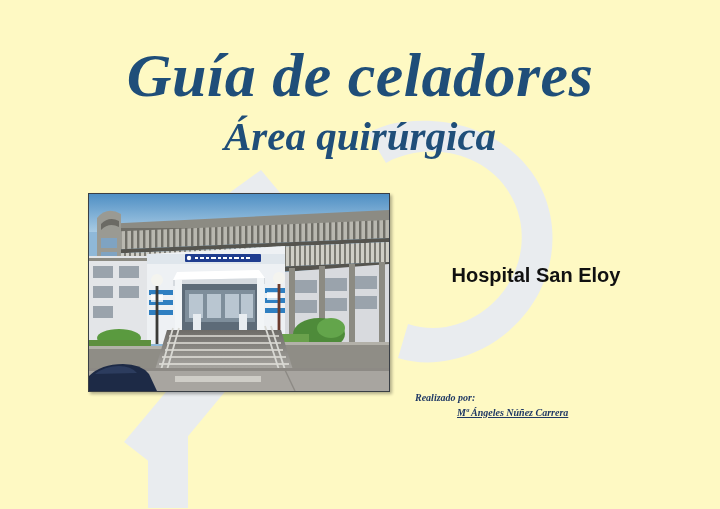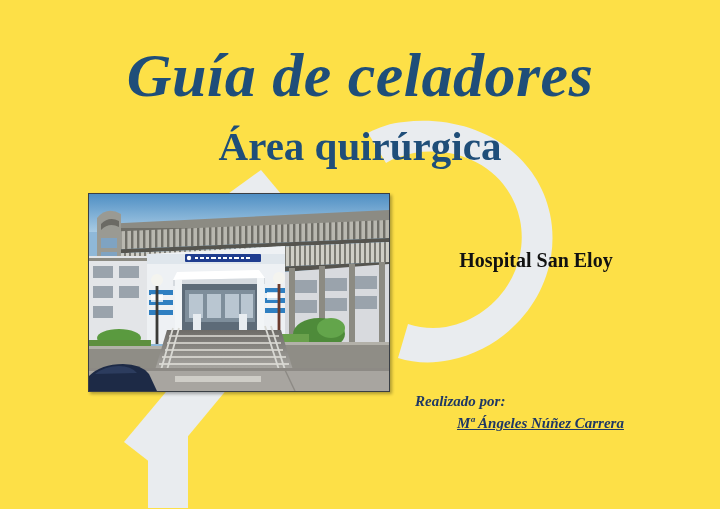--- a/index.html
+++ b/index.html
@@ -9,21 +9,21 @@
     background: #ffffff;
   }
   body {
     font-family: "Liberation Serif", "DejaVu Serif", serif;
   }
 
   .page {
     position: relative;
     width: 720px;
     height: 509px;
-    background: #fde047;
+    background: #fef9c3;
     overflow: hidden;
   }
 
   
   .watermark {
     position: absolute;
     left: 0;
     top: 0;
     width: 720px;
     height: 509px;
@@ -46,23 +46,24 @@
     font-family: "Liberation Serif", "DejaVu Serif", serif;
     font-style: italic;
     font-weight: bold;
     font-size: 62px;
     line-height: 1.0;
     letter-spacing: 0.5px;
     color: #1f4e79;
     white-space: nowrap;
   }
   .doc-subtitle {
-    margin: 10px;
+    margin: 0;
     padding-top: 10px;
     font-family: "Liberation Serif", "DejaVu Serif", serif;
+    font-style: italic;
     font-weight: bold;
     font-size: 41px;
     line-height: 1.0;
     color: #1f4e79;
     white-space: nowrap;
   }
 
   
   .photo-frame {
     position: absolute;
@@ -75,42 +76,42 @@
     box-shadow: 2px 2px 3px rgba(0,0,0,0.30);
     overflow: hidden;
     background: #8fb8d8;
   }
   .photo-frame svg { display: block; }
 
   
   .hospital-caption {
     position: absolute;
     left: 396px;
-    top: 247px;
+    top: 262px;
     width: 280px;
     z-index: 3;
     text-align: center;
-    font-family: Liberation Serif, serif;
+    font-family: Liberation Sans, sans-serif;
     font-weight: bold;
     font-size: 20px;
     line-height: 1.32;
     color: #111111;
   }
   .hospital-caption .line { display: block; white-space: nowrap; }
 
   
   .credit {
     position: absolute;
     left: 415px;
     top: 391px;
     z-index: 3;
     font-family: "Liberation Serif", "DejaVu Serif", serif;
     font-style: italic;
     font-weight: bold;
-    font-size: 15px;
+    font-size: 10px;
     line-height: 1.45;
     color: #1f3864;
     white-space: nowrap;
   }
   .credit .credit-name {
     display: block;
     padding-left: 42px;
     text-decoration: underline;
   }
 </style>

